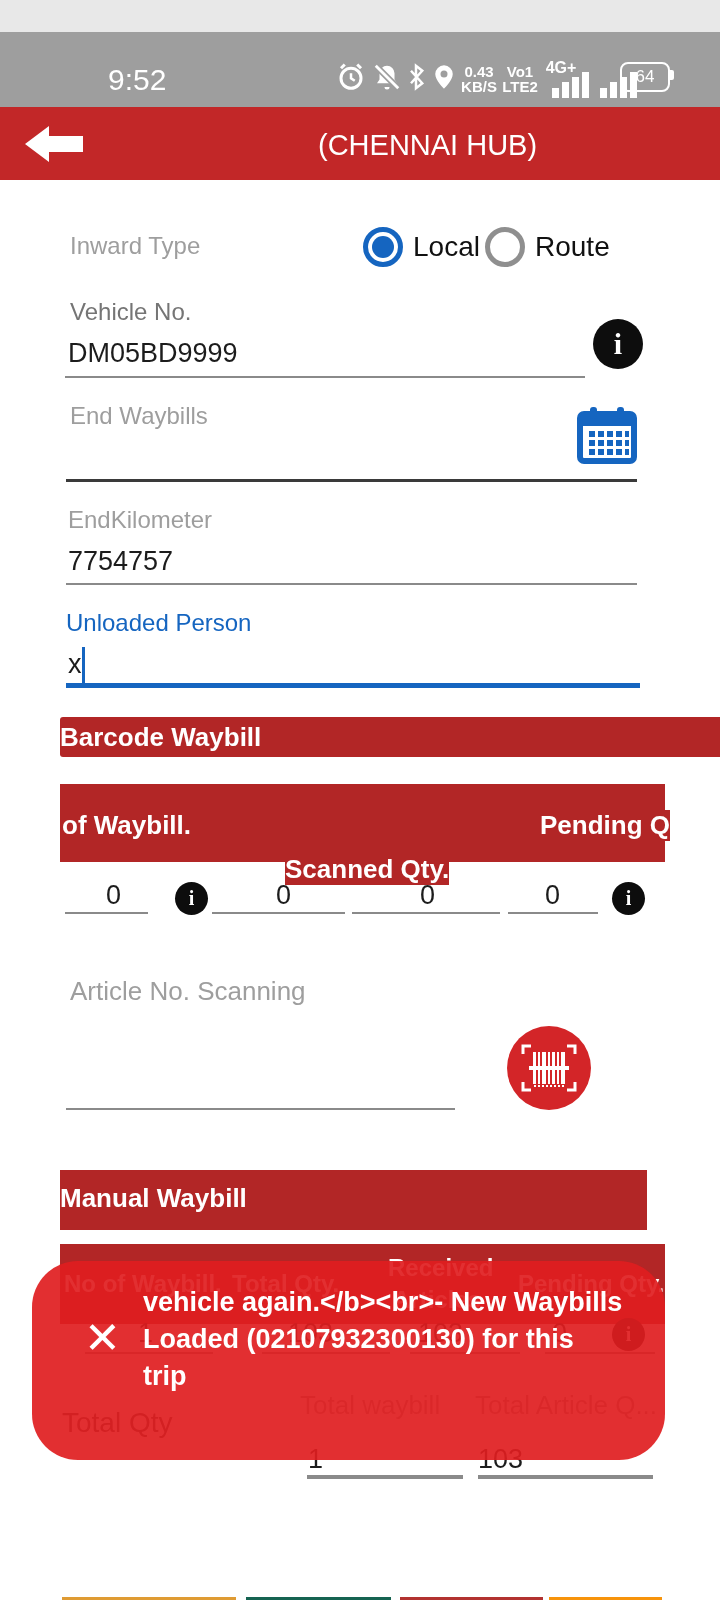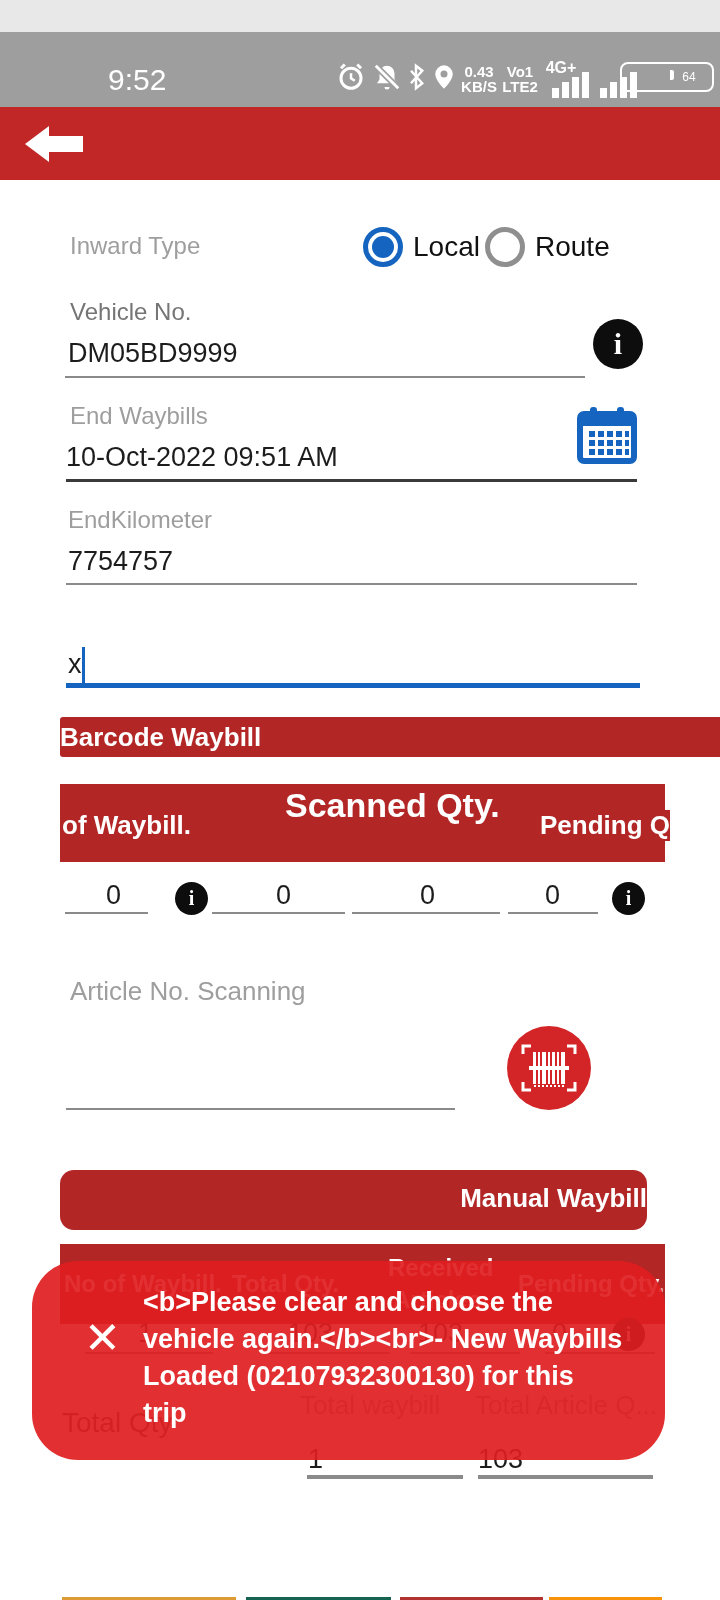--- a/index.html
+++ b/index.html
@@ -5,21 +5,21 @@
   html,body{margin:0;padding:0;background:#e8e8e8;}
   #screen{position:relative;width:720px;height:1600px;background:#ffffff;overflow:hidden;
           font-family:"Liberation Sans","DejaVu Sans",sans-serif;margin-top:32px;}
   .abs{position:absolute;}
   
   #statusbar{left:0;top:0;width:720px;height:75px;background:#9e9e9e;color:#fff;}
   #sb-time{left:108px;top:31px;font-size:30px;color:#fff;}
   .sb-ico{top:30px;}
   .sb-mini{color:#fff;font-weight:bold;font-size:15px;line-height:15px;text-align:center;}
   #sb-batt{left:620px;top:30px;width:46px;height:26px;border:2px solid #fff;border-radius:8px;
-           color:#fff;font-size:12px;text-align:center;line-height:26px;padding-left:44px;}
+           color:#fff;font-size:17px;text-align:center;line-height:26px;}
   #sb-batt-tip{left:670px;top:38px;width:4px;height:10px;background:#fff;border-radius:0 2px 2px 0;}
   
   #appbar{left:0;top:75px;width:720px;height:73px;background:#c22728;}
   #appbar-title{left:105px;top:95px;font-size:32px;font-weight:bold;color:#fff;}
   #appbar-sub{left:318px;top:97px;font-size:29px;color:#fff;}
   
   .lbl{color:#9e9e9e;font-size:24px;}
   .val{color:#1c1c1c;font-size:27px;}
   .uline{background:#8a8a8a;height:2px;}
   .hdrbar{background:#b22626;color:#fff;font-weight:bold;}
@@ -90,20 +90,21 @@
     <rect x="20" y="5" width="7" height="21" fill="#fff"></rect>
     <rect x="30" y="0" width="7" height="26" fill="#fff"></rect>
   </svg>
   <div id="sb-batt" class="abs">64</div>
   <div id="sb-batt-tip" class="abs"></div>
 
   <div id="appbar" class="abs"></div>
   <svg class="abs" style="left:25px;top:92px;" width="58" height="40" viewBox="0 0 58 40">
     <polygon points="0,20 24,2 24,12 58,12 58,28 24,28 24,38" fill="#fff"></polygon>
   </svg>
+  <div id="appbar-sub" class="abs">(CHENNAI HUB)</div>
 
   <div class="abs lbl" style="left:70px;top:200px;">Inward Type</div>
   <div id="radio-local" class="abs radio-outer" style="left:363px;top:195px;"></div>
   <div id="radio-local-dot" class="abs" style="left:372px;top:204px;"></div>
   <div class="abs radio-lbl" style="left:413px;top:199px;">Local</div>
   <div id="radio-route" class="abs radio-outer" style="left:485px;top:195px;"></div>
   <div class="abs radio-lbl" style="left:535px;top:199px;">Route</div>
 
   <div class="abs lbl" style="left:70px;top:266px;color:#757575;">Vehicle No.</div>
   <div class="abs val" style="left:68px;top:306px;">DM05BD9999</div>
@@ -127,36 +128,36 @@
         <rect x="30" y="34" width="6" height="6"></rect>
         <rect x="39" y="34" width="6" height="6"></rect>
         <rect x="48" y="34" width="4" height="6"></rect>
       <rect x="12" y="43" width="6" height="6"></rect>
         <rect x="21" y="43" width="6" height="6"></rect>
         <rect x="30" y="43" width="6" height="6"></rect>
         <rect x="39" y="43" width="6" height="6"></rect>
         <rect x="48" y="43" width="4" height="6"></rect>
     </g>
   </svg>
-  <div class="abs val" style="left:66px;top:410px;">10-Oct-2022 09:51 AM</div>
   <div class="abs uline" style="left:66px;top:447px;width:571px;height:3px;background:#3a3a3a;"></div>
 
   <div class="abs lbl" style="left:68px;top:474px;">EndKilometer</div>
   <div class="abs val" style="left:68px;top:514px;">7754757</div>
   <div class="abs uline" style="left:66px;top:551px;width:571px;"></div>
 
+  <div class="abs lbl" style="left:66px;top:577px;color:#1565c0;">Unloaded Person</div>
   <div class="abs val" style="left:68px;top:617px;">x</div>
   <div class="abs" style="left:82px;top:615px;width:3px;height:36px;background:#1565c0;"></div>
   <div class="abs" style="left:66px;top:651px;width:574px;height:5px;background:#1565c0;"></div>
 
   <div class="abs hdrbar" style="left:60px;top:685px;width:701px;height:40px;font-size:26px;text-align:left;line-height:40px;border-radius:3px;">Barcode Waybill</div>
 
   <div class="abs hdrbar" style="left:60px;top:752px;width:605px;height:78px;"></div>
   <div class="abs hdrbar" style="left:62px;top:778px;font-size:26px;">of Waybill.</div>
-  <div class="abs hdrbar" style="left:285px;top:754px;font-size:34px;">Scanned Qty.</div>
+  <div class="abs hdrbar" style="left:285px;top:822px;font-size:26px;">Scanned Qty.</div>
   <div class="abs hdrbar" style="left:540px;top:778px;font-size:26px;">Pending Q</div>
 
   <div class="abs cellzero" style="left:106px;top:848px;">0</div>
   <div class="abs info-small" style="left:175px;top:850px;">i</div>
   <div class="abs cellzero" style="left:276px;top:848px;">0</div>
   <div class="abs cellzero" style="left:420px;top:848px;">0</div>
   <div class="abs cellzero" style="left:545px;top:848px;">0</div>
   <div class="abs info-small" style="left:612px;top:850px;">i</div>
   <div class="abs uline" style="left:65px;top:880px;width:83px;"></div>
   <div class="abs uline" style="left:212px;top:880px;width:133px;"></div>
@@ -186,21 +187,21 @@
           <rect x="21" y="41" width="2" height="2"></rect>
         <rect x="25" y="41" width="2" height="2"></rect>
           <rect x="29" y="41" width="2" height="2"></rect>
           <rect x="33" y="41" width="2" height="2"></rect>
         <rect x="37" y="41" width="2" height="2"></rect>
           <rect x="41" y="41" width="2" height="2"></rect>
       </g>
     </svg>
   </div>
 
-  <div class="abs hdrbar" style="left:60px;top:1138px;width:587px;height:60px;font-size:26px;text-align:right;line-height:56px;border-radius:14px;">Manual Waybill</div>
+  <div class="abs hdrbar" style="left:60px;top:1138px;width:587px;height:60px;font-size:26px;text-align:left;line-height:56px;border-radius:0;">Manual Waybill</div>
 
   <div class="abs hdrbar" style="left:60px;top:1212px;width:605px;height:80px;"></div>
   <div class="abs hdrbar" style="left:64px;top:1238px;font-size:24px;">No of Waybill.</div>
   <div class="abs hdrbar" style="left:232px;top:1238px;font-size:24px;">Total Qty.</div>
   <div class="abs hdrbar" style="left:388px;top:1222px;font-size:24px;">Received</div>
   <div class="abs hdrbar" style="left:393px;top:1254px;font-size:24px;">Articles</div>
   <div class="abs hdrbar" style="left:518px;top:1238px;font-size:24px;">Pending Qty.</div>
 
   <div class="abs cellzero" style="left:138px;top:1286px;">1</div>
   <div class="abs cellzero" style="left:288px;top:1286px;">103</div>
@@ -217,21 +218,20 @@
   <div class="abs" style="left:62px;top:1375px;font-size:28px;color:#424242;">Total Qty</div>
 
   <div class="abs cellzero" style="left:308px;top:1412px;">1</div>
   <div class="abs cellzero" style="left:478px;top:1412px;">103</div>
   <div class="abs" style="left:307px;top:1443px;width:156px;height:4px;background:#8a8a8a;"></div>
   <div class="abs" style="left:478px;top:1443px;width:175px;height:4px;background:#8a8a8a;"></div>
 
   <div id="toast" class="abs"></div>
   <div id="toast-close" class="abs">✕</div>
   <div id="toast-text" class="abs">
-    <div>&lt;b&gt;Please clear and choose the</div>
     <div>vehicle again.&lt;/b&gt;&lt;br&gt;- New Waybills</div>
     <div>Loaded (02107932300130) for this</div>
     <div>trip</div>
   </div>
 
   <button class="abs bbtn" style="left:62px;width:174px;background:#df9b33;">Save</button>
   <button class="abs bbtn" style="left:246px;width:145px;background:#156351;">Complete</button>
   <button class="abs bbtn" style="left:400px;width:143px;background:#b23230;">Cancel</button>
   <button class="abs bbtn" style="left:549px;width:113px;background:#f7930b;">Inward</button>
 

